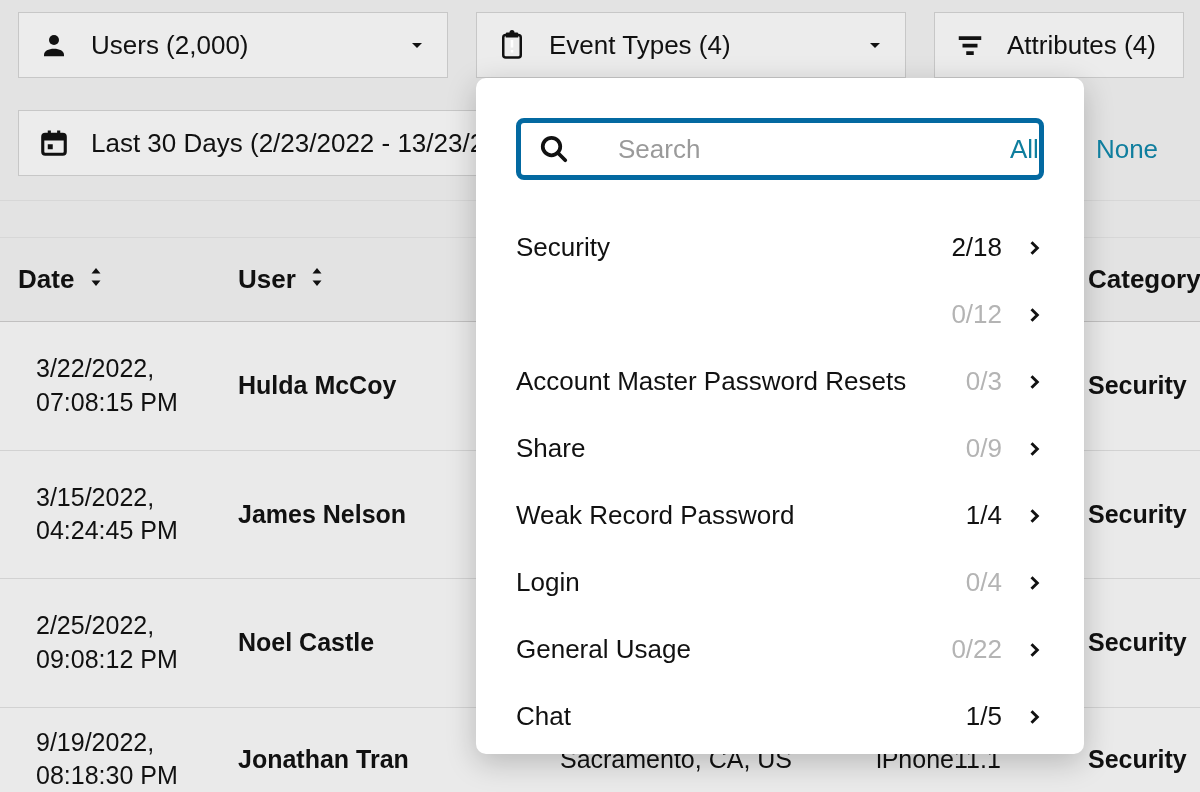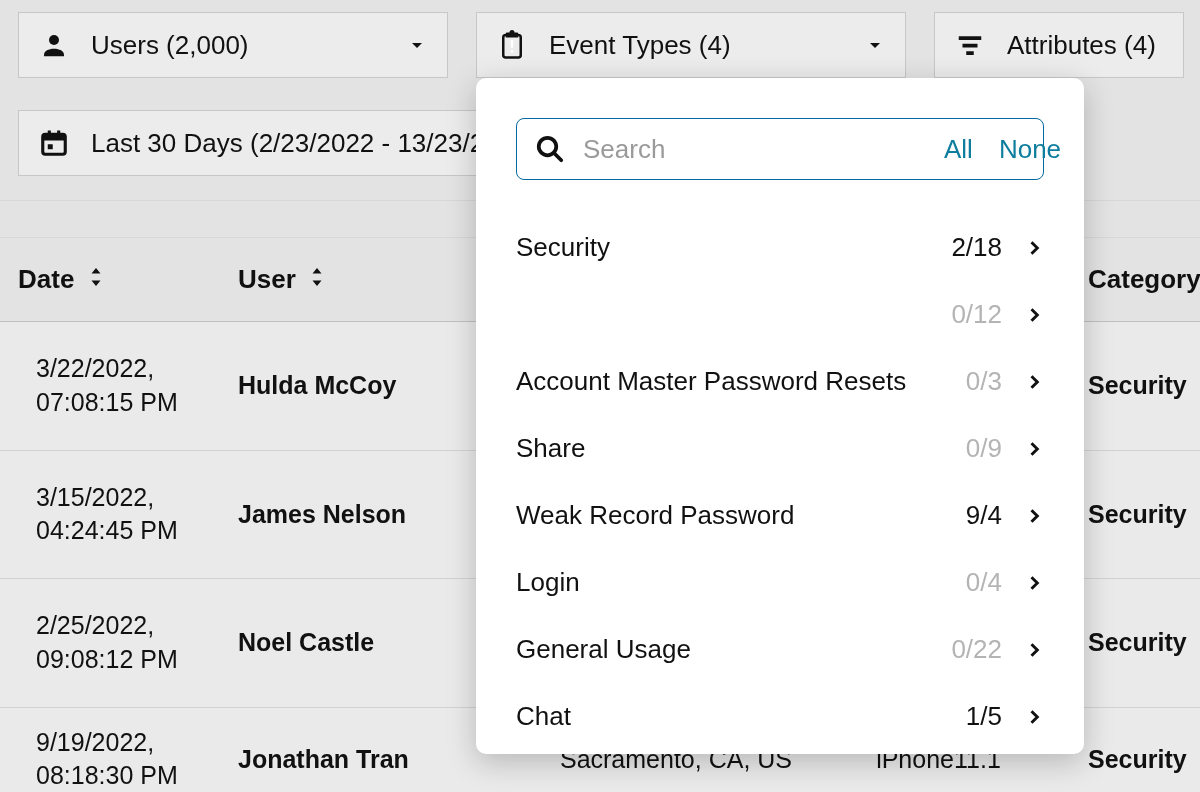--- a/index.html
+++ b/index.html
@@ -77,24 +77,25 @@
     top: 78px;
     width: 608px;
     background: #fff;
     border-radius: 10px;
     box-shadow: 0 8px 30px rgba(0,0,0,0.22);
     padding: 40px 40px 4px 40px;
   }
   .search-wrap {
     display:flex;
     align-items:center;
-    border: 1px solid #0369a1;
+    border: 5px solid #0369a1;
     border-radius: 8px;
     padding: 8px 18px;
     height: 62px;
+    gap: 31px;
   }
   .search-wrap .search-icon { width:30px; height:30px; margin-right:18px;}
   .search-wrap input {
     border:none; outline:none; font-size:26px; flex:1; background:transparent;
   }
   .search-wrap input::placeholder { color:#9a9a9a;}
   .link { color:#0f7e9e; font-size:26px; margin-left:26px; cursor:pointer;}
   .categories { margin-top: 34px;}
   .cat-row {
     display:flex;
@@ -287,21 +288,21 @@
       <span>Share</span>
       <span class="count muted">0/9</span>
       <span class="chev">
           <svg viewBox="0 0 24 24" width="20" height="20" fill="none" stroke="#111" stroke-width="3.5">
             <path d="M9 5l7 7-7 7"></path>
           </svg>
         </span>
     </div>
     <div class="cat-row">
       <span>Weak Record Password</span>
-      <span class="count">9/4</span>
+      <span class="count">1/4</span>
       <span class="chev">
           <svg viewBox="0 0 24 24" width="20" height="20" fill="none" stroke="#111" stroke-width="3.5">
             <path d="M9 5l7 7-7 7"></path>
           </svg>
         </span>
     </div>
     <div class="cat-row">
       <span>Login</span>
       <span class="count muted">0/4</span>
       <span class="chev">

